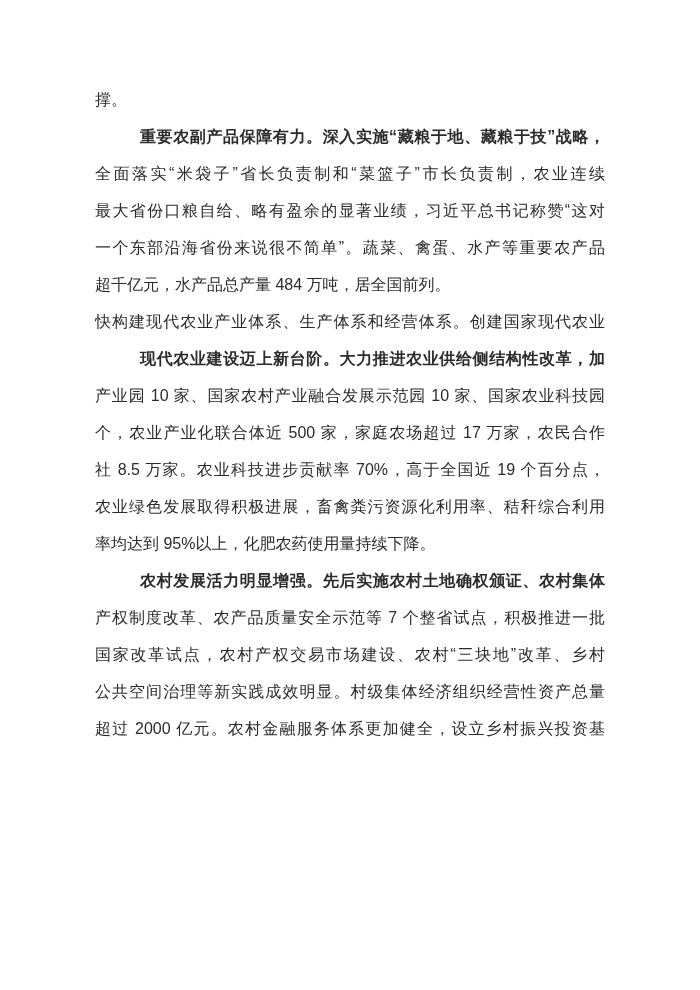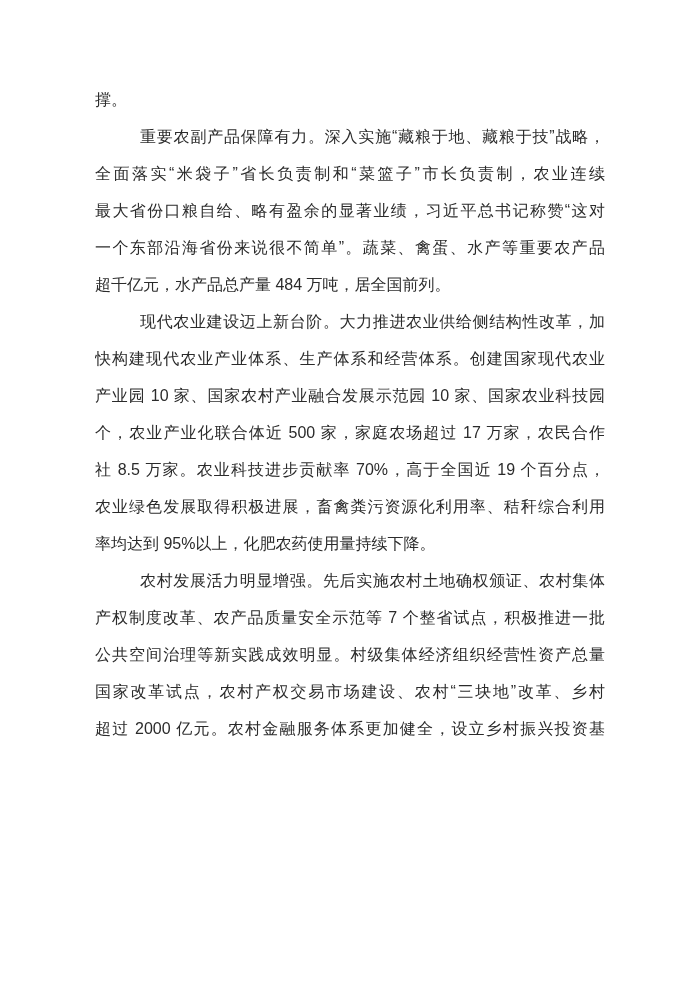--- a/index.html
+++ b/index.html
@@ -34,20 +34,21 @@
     text-align-last: justify;
     text-justify: inter-ideograph;
     overflow: hidden;
     white-space: normal;
   }
   .tline.end {
     text-align-last: left;
   }
   .tline.indent {
     text-indent: 45px;
+    font-weight: bold;
   }
 </style>
 </head>
 <body>
 
 <div class="page">
   <div class="text-block">
 
     <div class="para">
       <div class="tline end">撑。</div>
@@ -55,31 +56,31 @@
 
     <div class="para">
       <div class="tline indent">重要农副产品保障有力。深入实施“藏粮于地、藏粮于技”战略，</div>
       <div class="tline">全面落实“米袋子”省长负责制和“菜篮子”市长负责制，农业连续</div>
       <div class="tline">最大省份口粮自给、略有盈余的显著业绩，习近平总书记称赞“这对</div>
       <div class="tline">一个东部沿海省份来说很不简单”。蔬菜、禽蛋、水产等重要农产品</div>
       <div class="tline end">超千亿元，水产品总产量 484 万吨，居全国前列。</div>
     </div>
 
     <div class="para">
+      <div class="tline">快构建现代农业产业体系、生产体系和经营体系。创建国家现代农业</div>
       <div class="tline indent">现代农业建设迈上新台阶。大力推进农业供给侧结构性改革，加</div>
-      <div class="tline">快构建现代农业产业体系、生产体系和经营体系。创建国家现代农业</div>
       <div class="tline">产业园 10 家、国家农村产业融合发展示范园 10 家、国家农业科技园</div>
       <div class="tline">个，农业产业化联合体近 500 家，家庭农场超过 17 万家，农民合作</div>
       <div class="tline">社 8.5 万家。农业科技进步贡献率 70%，高于全国近 19 个百分点，</div>
       <div class="tline">农业绿色发展取得积极进展，畜禽粪污资源化利用率、秸秆综合利用</div>
       <div class="tline end">率均达到 95%以上，化肥农药使用量持续下降。</div>
     </div>
 
     <div class="para">
       <div class="tline indent">农村发展活力明显增强。先后实施农村土地确权颁证、农村集体</div>
       <div class="tline">产权制度改革、农产品质量安全示范等 7 个整省试点，积极推进一批</div>
+      <div class="tline">国家改革试点，农村产权交易市场建设、农村“三块地”改革、乡村</div>
       <div class="tline">公共空间治理等新实践成效明显。村级集体经济组织经营性资产总量</div>
-      <div class="tline">国家改革试点，农村产权交易市场建设、农村“三块地”改革、乡村</div>
       <div class="tline">超过 2000 亿元。农村金融服务体系更加健全，设立乡村振兴投资基</div>
     </div>
 
   </div>
 </div>
 
 </body></html>

